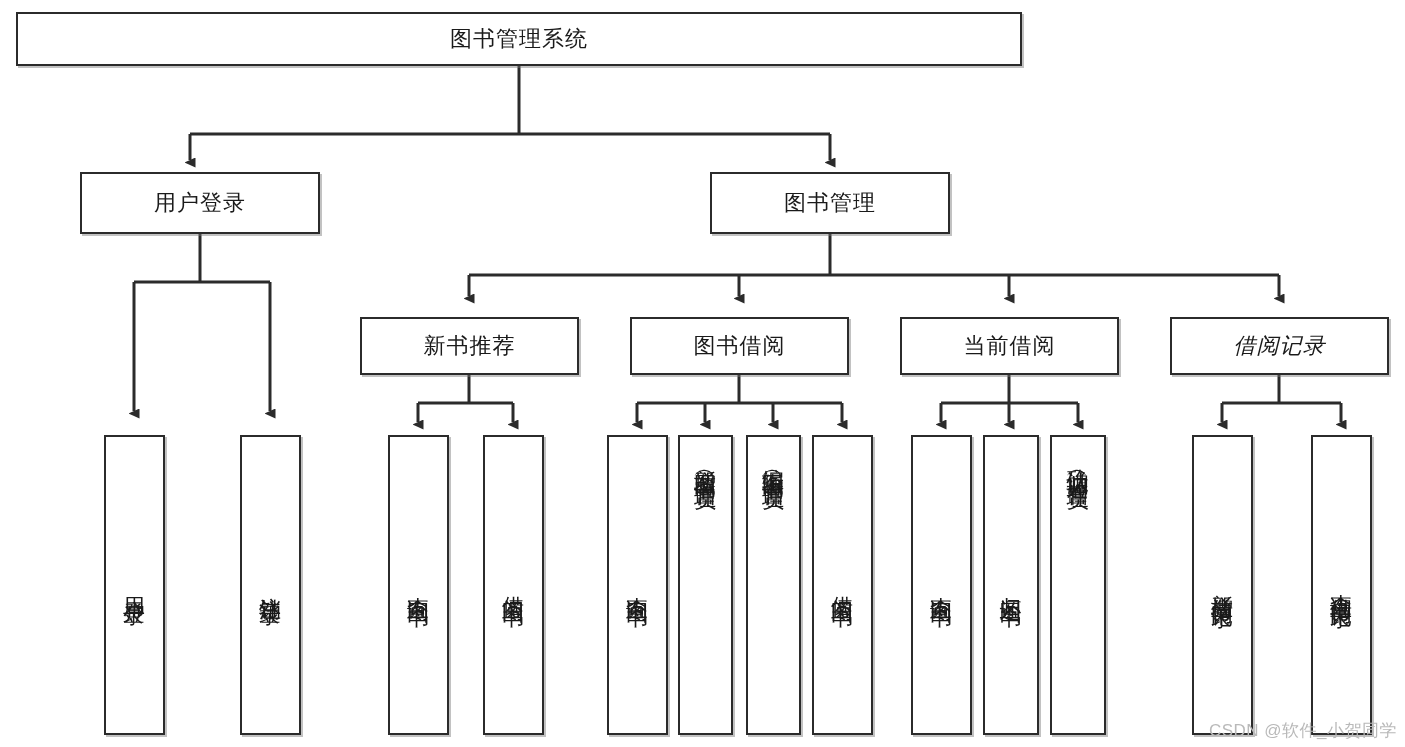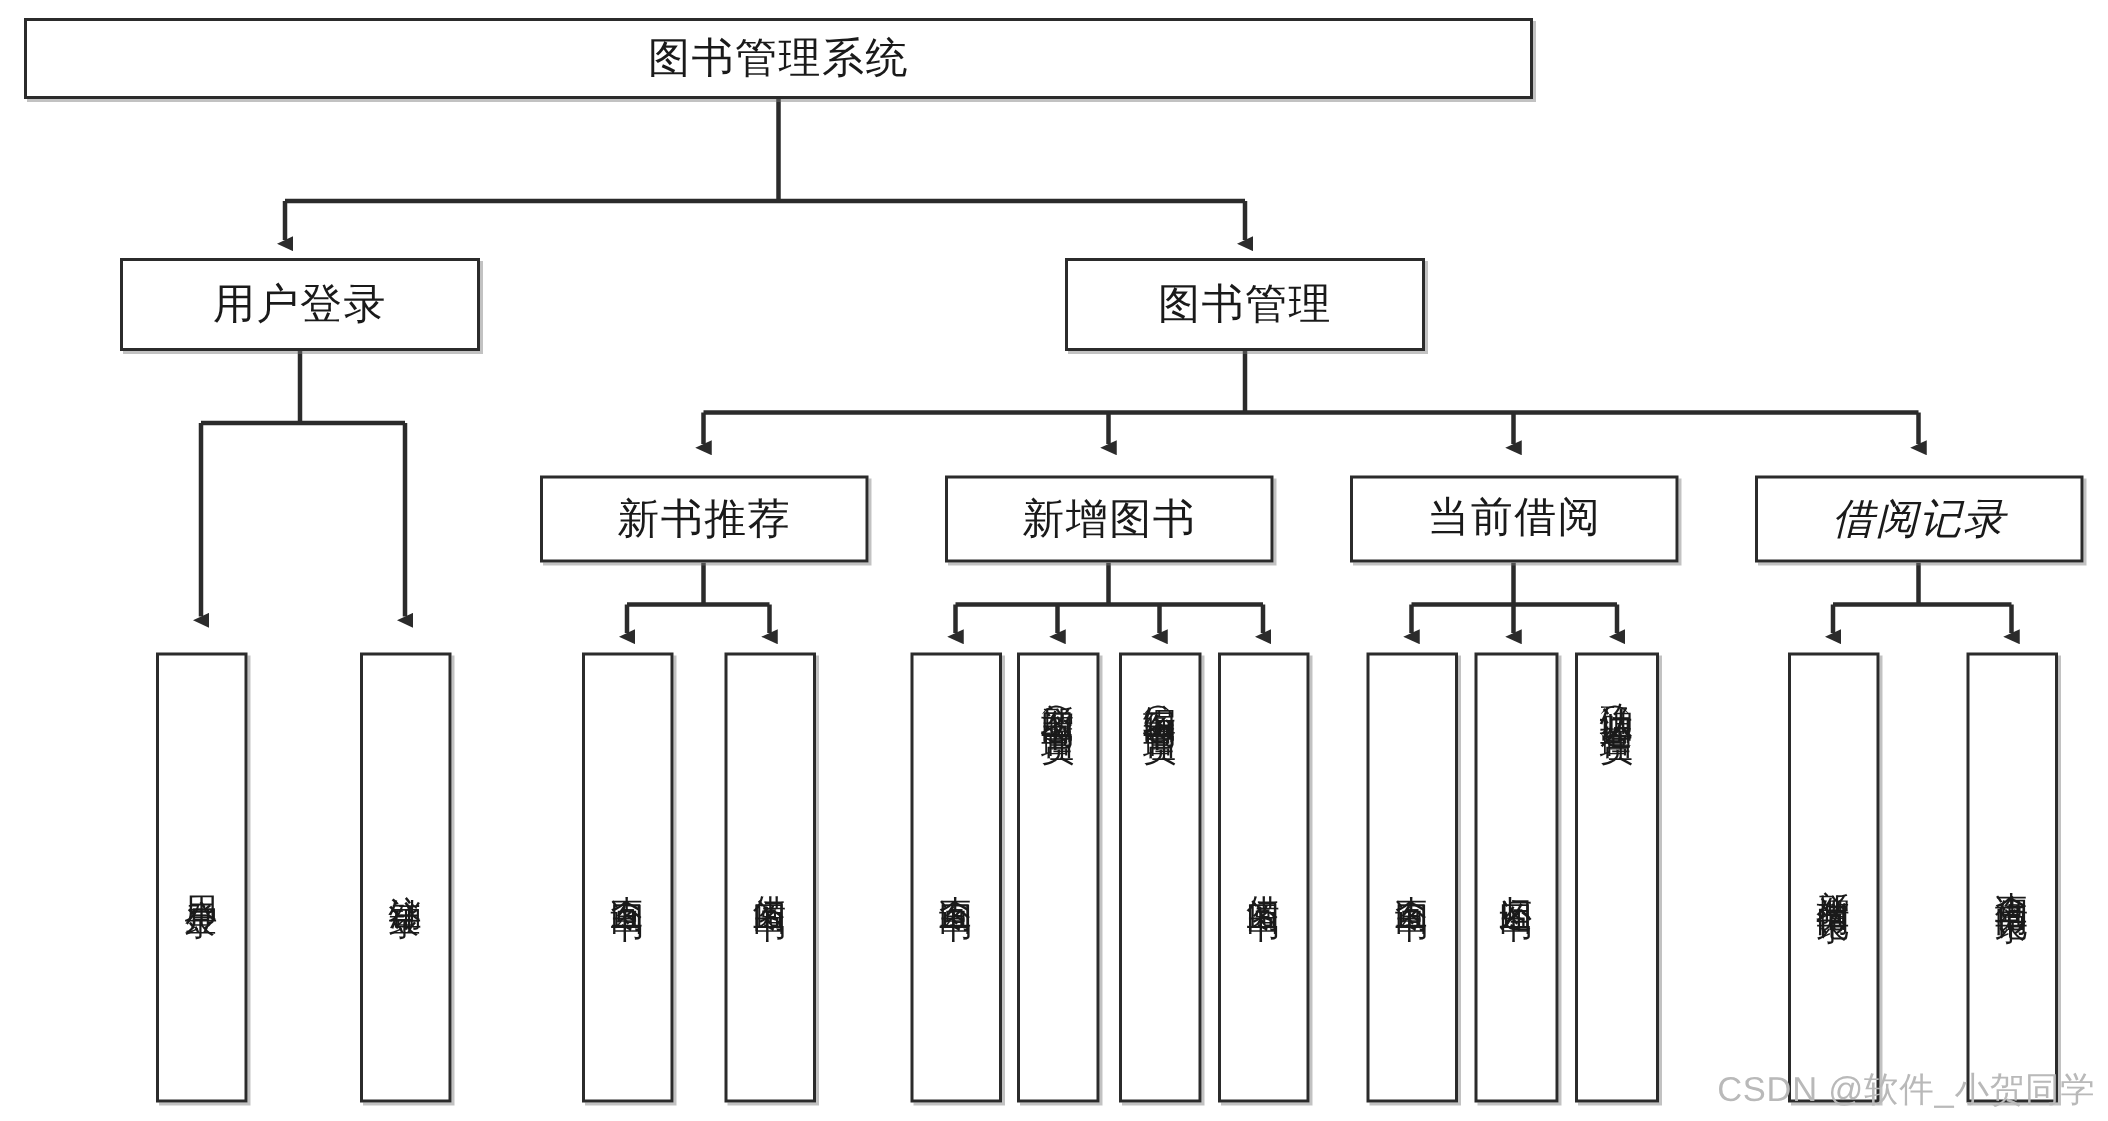--- a/index.html
+++ b/index.html
@@ -30,21 +30,21 @@
     box-sizing: border-box;
     background: #ffffff;
     border: 2px solid #2b2b2b;
     box-shadow: 2px 2px 0 rgba(120,120,120,0.45);
     display: flex;
     align-items: center;
     justify-content: center;
     z-index: 3;
   }
   .node-label {
-    font-size: 28px;
+    font-size: 22px;
     line-height: 1.15;
     letter-spacing: 1px;
     color: #1a1a1a;
     white-space: nowrap;
   }
   
   .node.vert {
     align-items: flex-start;
     justify-content: center;
     padding-top: 14px;
@@ -59,21 +59,21 @@
     max-height: 100%;
   }
   .node.vert.center {
     align-items: center;
     padding-top: 0;
   }
   .watermark {
     position: absolute;
     right: 8px;
     bottom: 5px;
-    font-size: 23px;
+    font-size: 17px;
     color: #b9b9b9;
     letter-spacing: 0.5px;
     z-index: 5;
     white-space: nowrap;
   }
 </style>
 </head>
 <body>
 
 <div id="canvas">
@@ -140,21 +140,21 @@
 
   <div class="node" style="left:710px; top:172px; width:240px; height:62px;">
     <span class="node-label">图书管理</span>
   </div>
 
   <div class="node" style="left:360px; top:317px; width:219px; height:58px;">
     <span class="node-label">新书推荐</span>
   </div>
 
   <div class="node" style="left:630px; top:317px; width:219px; height:58px;">
-    <span class="node-label">新增图书</span>
+    <span class="node-label">图书借阅</span>
   </div>
 
   <div class="node" style="left:900px; top:317px; width:219px; height:58px;font-family:Liberation Serif, serif;">
     <span class="node-label">当前借阅</span>
   </div>
 
   <div class="node" style="left:1170px; top:317px; width:219px; height:58px;font-style:italic;">
     <span class="node-label">借阅记录</span>
   </div>
 

